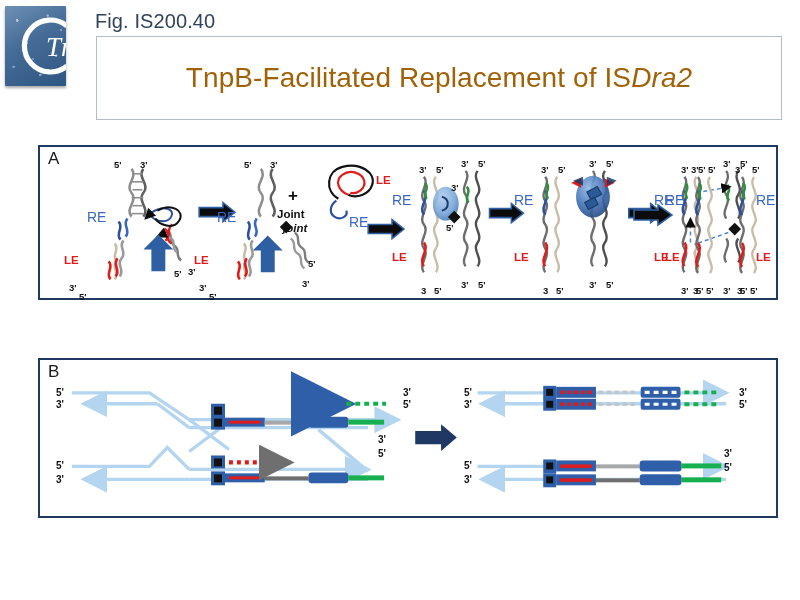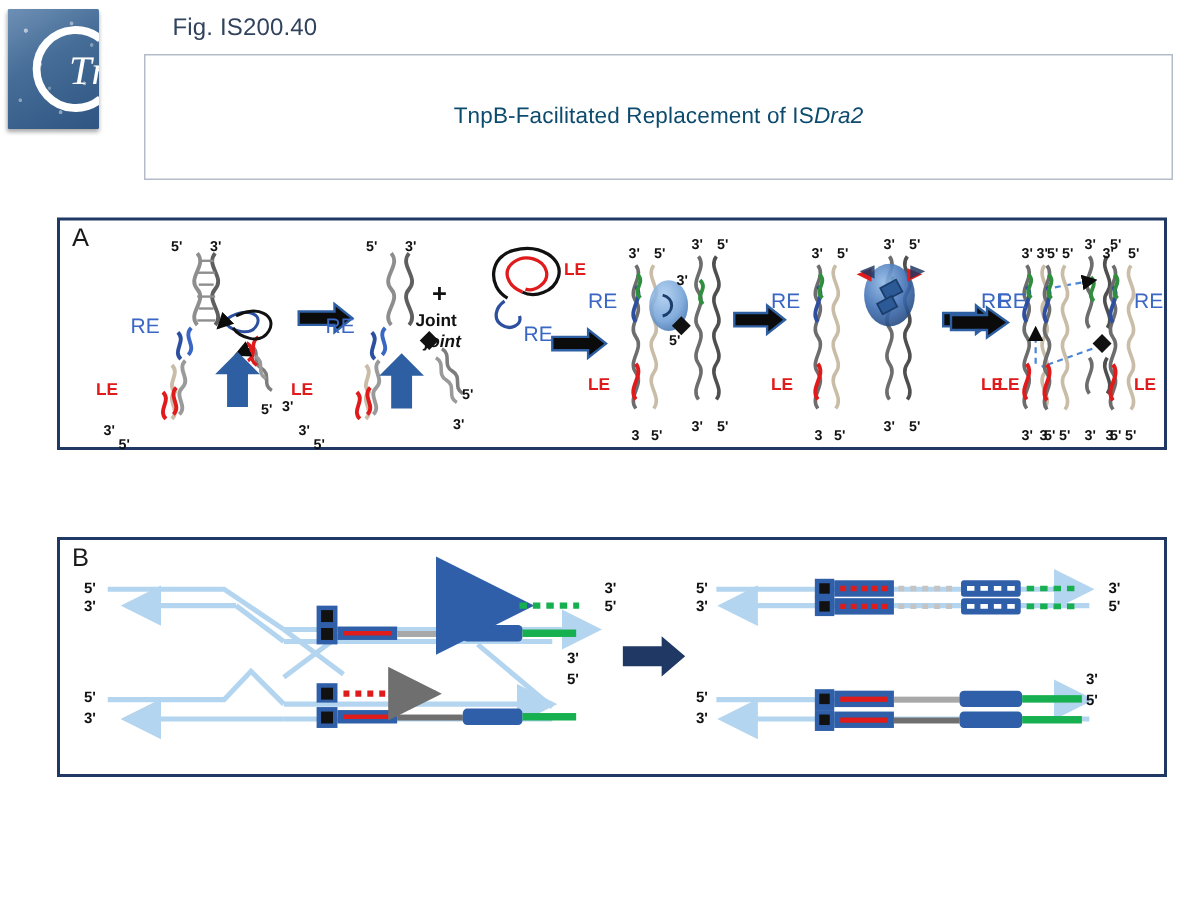--- a/index.html
+++ b/index.html
@@ -32,34 +32,34 @@
       linear-gradient(150deg, #6f90b5 0%, #456d97 42%, #2f5582 100%);
     border-radius: 1px;
     box-shadow: 0 2px 3px rgba(0,0,0,.35);
     overflow: hidden;
   }
   .logo svg { display:block; width:80px; height:80px; }
 
   
   .fig-num {
     position: absolute; left: 95px; top: 10px;
-    font-size: 16px; color: #31425c; letter-spacing: .1px; margin-left: 20px;
+    font-size: 20px; color: #31425c; letter-spacing: .1px;
   }
 
   
   .title-box {
     position: absolute; left: 96px; top: 36px;
     width: 686px; height: 84px;
     border: 1px solid #b4bcc9;
     background: #ffffff;
     display: flex; flex-direction: column;
     align-items: center; justify-content: center;
   }
   .title-line {
-    font-size: 15px; color: #0c4a6e; line-height: 1.28;
+    font-size: 28px; color: #a16207; line-height: 1.28;
     letter-spacing: .1px; white-space: nowrap;
   }
   .title-line em { font-style: italic; }
 
   
   .panel {
     position: absolute;
     border: 2.5px solid #1f3864;
     background: #ffffff;
   }

